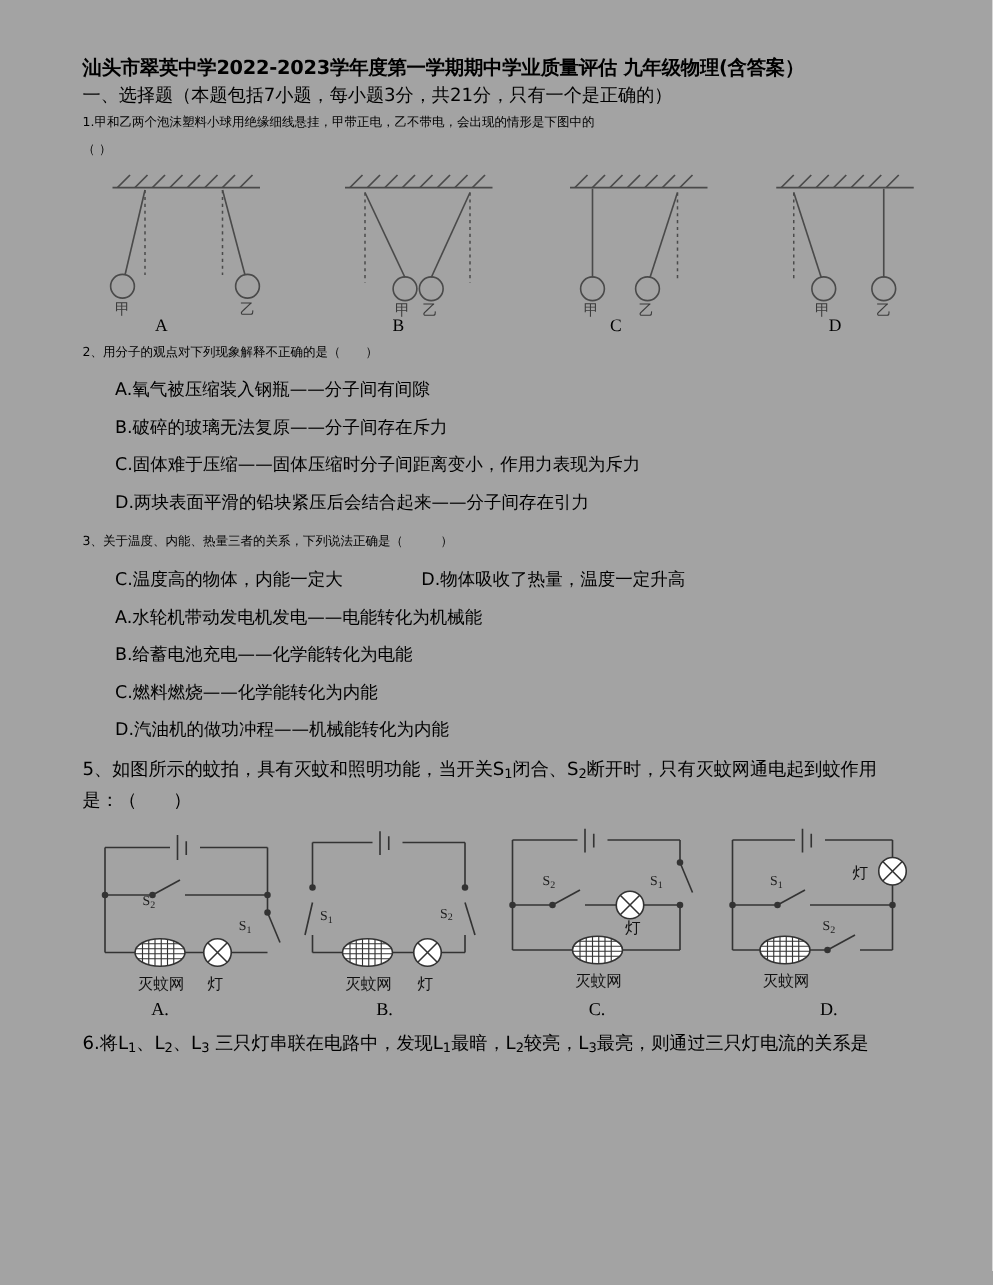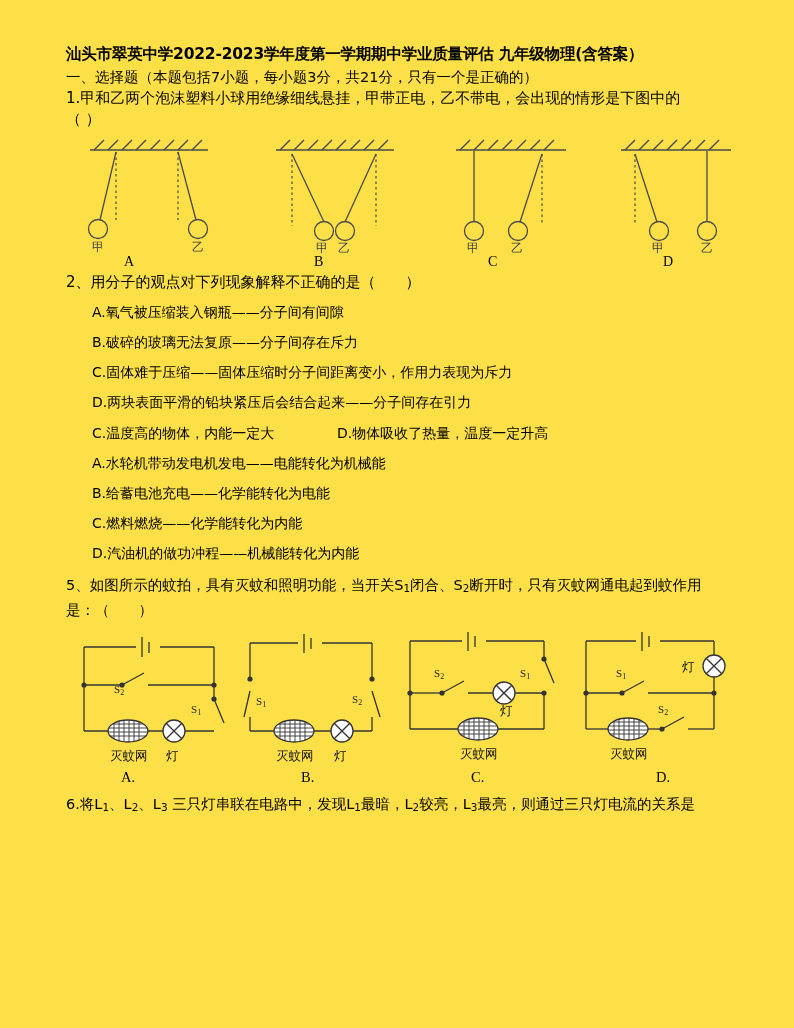--- a/index.html
+++ b/index.html
@@ -14,21 +14,21 @@
     position: relative;
     font-family: "Liberation Serif", "DejaVu Serif", serif;
     color: #000000;
     overflow: hidden;
   }
   .page {
     position: absolute;
     left: 0; top: 0;
     width: 794px;
     height: 1028px;
-    background: #fde047;
+    background: #a3a3a3;
   }
   .body-col {
     position: absolute;
     left: 66px;
     top: 44px;
     width: 680px;
   }
   .doc-title {
     font-size: 15.5px;
     font-weight: bold;
@@ -36,21 +36,21 @@
     line-height: 20px;
     white-space: nowrap;
   }
   .section-head {
     font-size: 14.5px;
     line-height: 21px;
     margin-top: 3px;
     white-space: nowrap;
   }
   .q-stem {
-    font-size: 15px;
+    font-size: 10px;
     line-height: 21px;
   }
   .q-stem-2 {
     font-size: 14.5px;
     line-height: 22px;
   }
   .opt {
     font-size: 14px;
     line-height: 21px;
     padding-left: 26px;
@@ -255,20 +255,21 @@
         <span class="choice-label" style="left:52px; top:120px;">D</span>
       </div>
     </div>
 
     <div class="q-stem cn">2、用分子的观点对下列现象解释不正确的是（　　）</div>
     <div class="opt cn">A.氧气被压缩装入钢瓶——分子间有间隙</div>
     <div class="opt cn">B.破碎的玻璃无法复原——分子间存在斥力</div>
     <div class="opt cn">C.固体难于压缩——固体压缩时分子间距离变小，作用力表现为斥力</div>
     <div class="opt cn">D.两块表面平滑的铅块紧压后会结合起来——分子间存在引力</div>
 
+    <div class="q-stem cn" style="margin-top:10px;">3、关于温度、内能、热量三者的关系，下列说法正确是（　　　）</div>
     <div class="opt-row cn">
       <span class="c1">C.温度高的物体，内能一定大</span>
       <span class="c2">D.物体吸收了热量，温度一定升高</span>
     </div>
 
     <div class="opt cn">A.水轮机带动发电机发电——电能转化为机械能</div>
     <div class="opt cn">B.给蓄电池充电——化学能转化为电能</div>
     <div class="opt cn">C.燃料燃烧——化学能转化为内能</div>
     <div class="opt cn">D.汽油机的做功冲程——机械能转化为内能</div>
 

